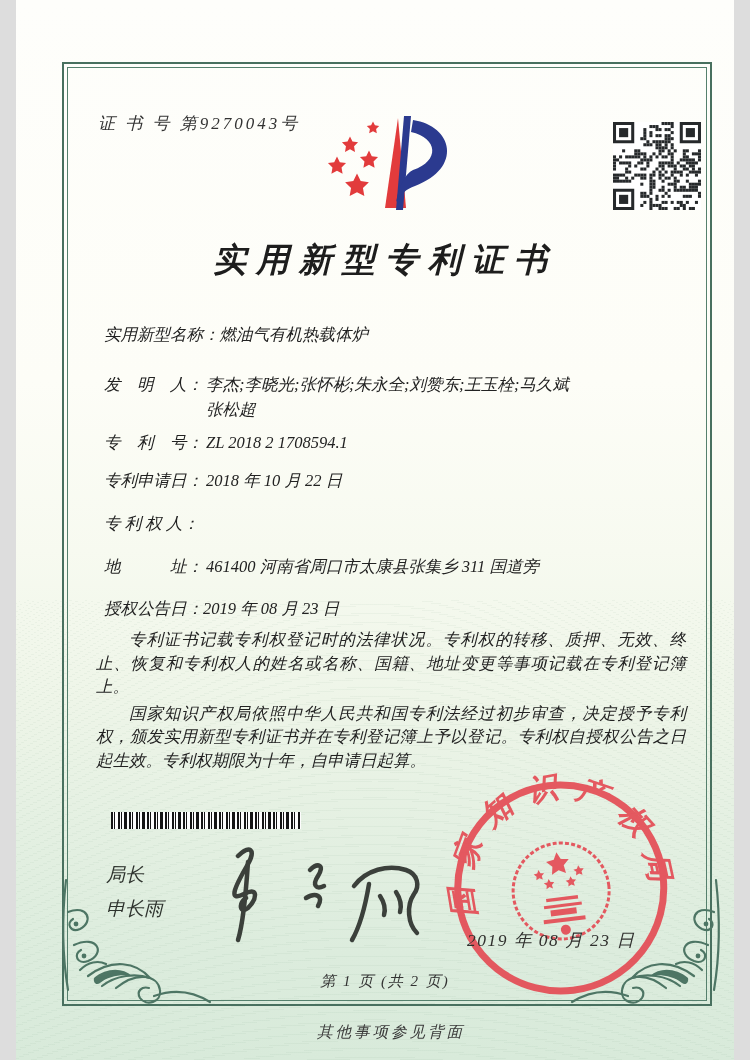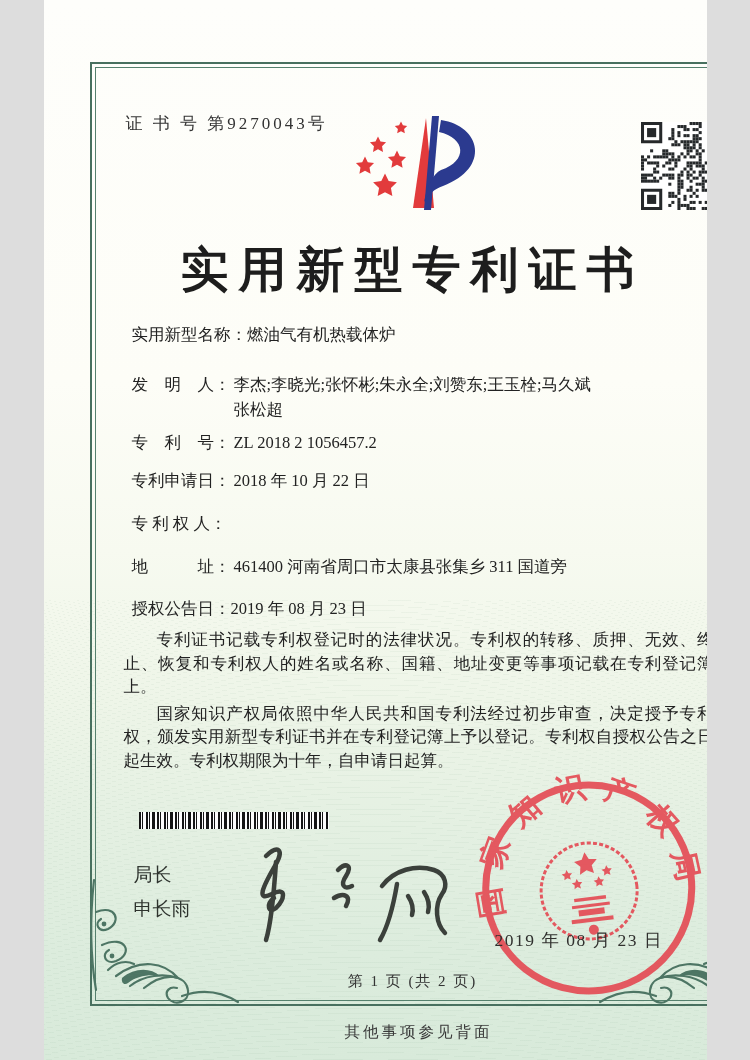--- a/index.html
+++ b/index.html
@@ -1,31 +1,31 @@
 <!DOCTYPE html>
 <html><head>
 <meta charset="utf-8">
 <style>
   html,body{margin:0;padding:0;background:#ddd;}
   .page{
-    position:relative;width:663px;height:1060px;margin:0 auto;overflow:hidden;
+    position:relative;width:718px;height:1060px;margin:0 auto;overflow:hidden;
     background:linear-gradient(180deg,#fefefb 0%,#fdfdf7 36%,#f7faf0 52%,#eef5e8 66%,#e4f0e2 78%,#dcecdd 90%,#d8eada 100%);
-    font-family:"Liberation Serif","DejaVu Serif",serif;color:#2c2c2c;
+    font-family:"Liberation Serif","DejaVu Serif",serif;color:#2c2c2c;font-style:italic;
   }
   .waves{
     position:absolute;left:0;right:0;top:600px;bottom:0;pointer-events:none;opacity:.55;
     background:repeating-radial-gradient(140% 70% at 50% -40%,rgba(108,150,120,.12) 0 1px,rgba(0,0,0,0) 1px 7px);
   }
   .frame{position:absolute;left:46px;top:62px;width:646px;height:940px;border:2.5px solid #48705f;}
   .frame-inner{position:absolute;inset:3px;border:1px solid #55806d;}
   .cert-no{position:absolute;left:82px;top:112px;font-size:17px;letter-spacing:3px;color:#333;}
   .logo{position:absolute;left:283px;top:108px;width:168px;height:120px;}
   .qr{position:absolute;left:597px;top:122px;width:88px;height:88px;}
   .title{position:absolute;left:46px;top:238px;width:646px;text-align:center;
-         font-size:48px;font-weight:600;letter-spacing:10px;color:#1d1d1d;}
+         font-size:33px;font-weight:600;letter-spacing:10px;color:#1d1d1d;}
   .row{position:absolute;left:88px;width:578px;display:flex;font-size:16.5px;line-height:25px;color:#222;}
   .lab{flex:0 0 auto;min-width:102px;white-space:pre;}
   .val{flex:1;white-space:pre-line;}
   .r-name{top:322px}.r-inv{top:372px}.r-pno{top:430px}.r-fil{top:468px}
   .r-own{top:511px}.r-adr{top:554px}.r-grant{top:596px}
   .grp{display:flex;white-space:pre;}
   .grp1{width:292px;}
   .bodytext{position:absolute;left:80px;top:628px;width:590px;font-size:16.5px;line-height:23.5px;
             text-align:justify;color:#222;}
   .bodytext p{margin:0 0 3px 0;text-indent:2em;}
@@ -389,21 +389,21 @@
     <span class="lab">发　明　人：</span>
     <span class="val">李杰;李晓光;张怀彬;朱永全;刘赞东;王玉栓;马久斌
 张松超</span>
   </div>
   <div class="row r-name">
     <span class="lab">实用新型名称：</span>
     <span class="val">燃油气有机热载体炉</span>
   </div>
   <div class="row r-pno">
     <span class="lab">专　利　号：</span>
-    <span class="val">ZL 2018 2 1056457.2</span>
+    <span class="val">ZL 2018 2 1708594.1</span>
   </div>
   <div class="row r-fil">
     <span class="lab">专利申请日：</span>
     <span class="val">2018 年 10 月 22 日</span>
   </div>
   <div class="row r-own">
     <span class="lab">专 利 权 人：</span>
   </div>
   <div class="row r-adr">
     <span class="lab">地　　　址：</span>

